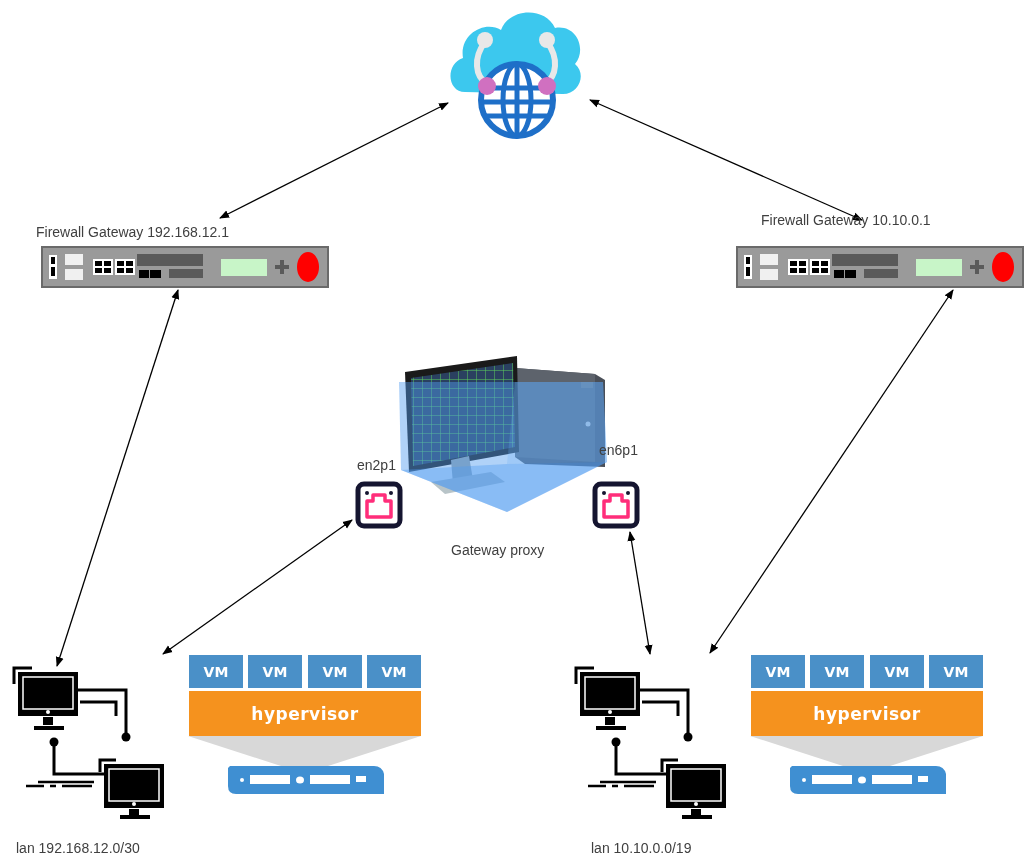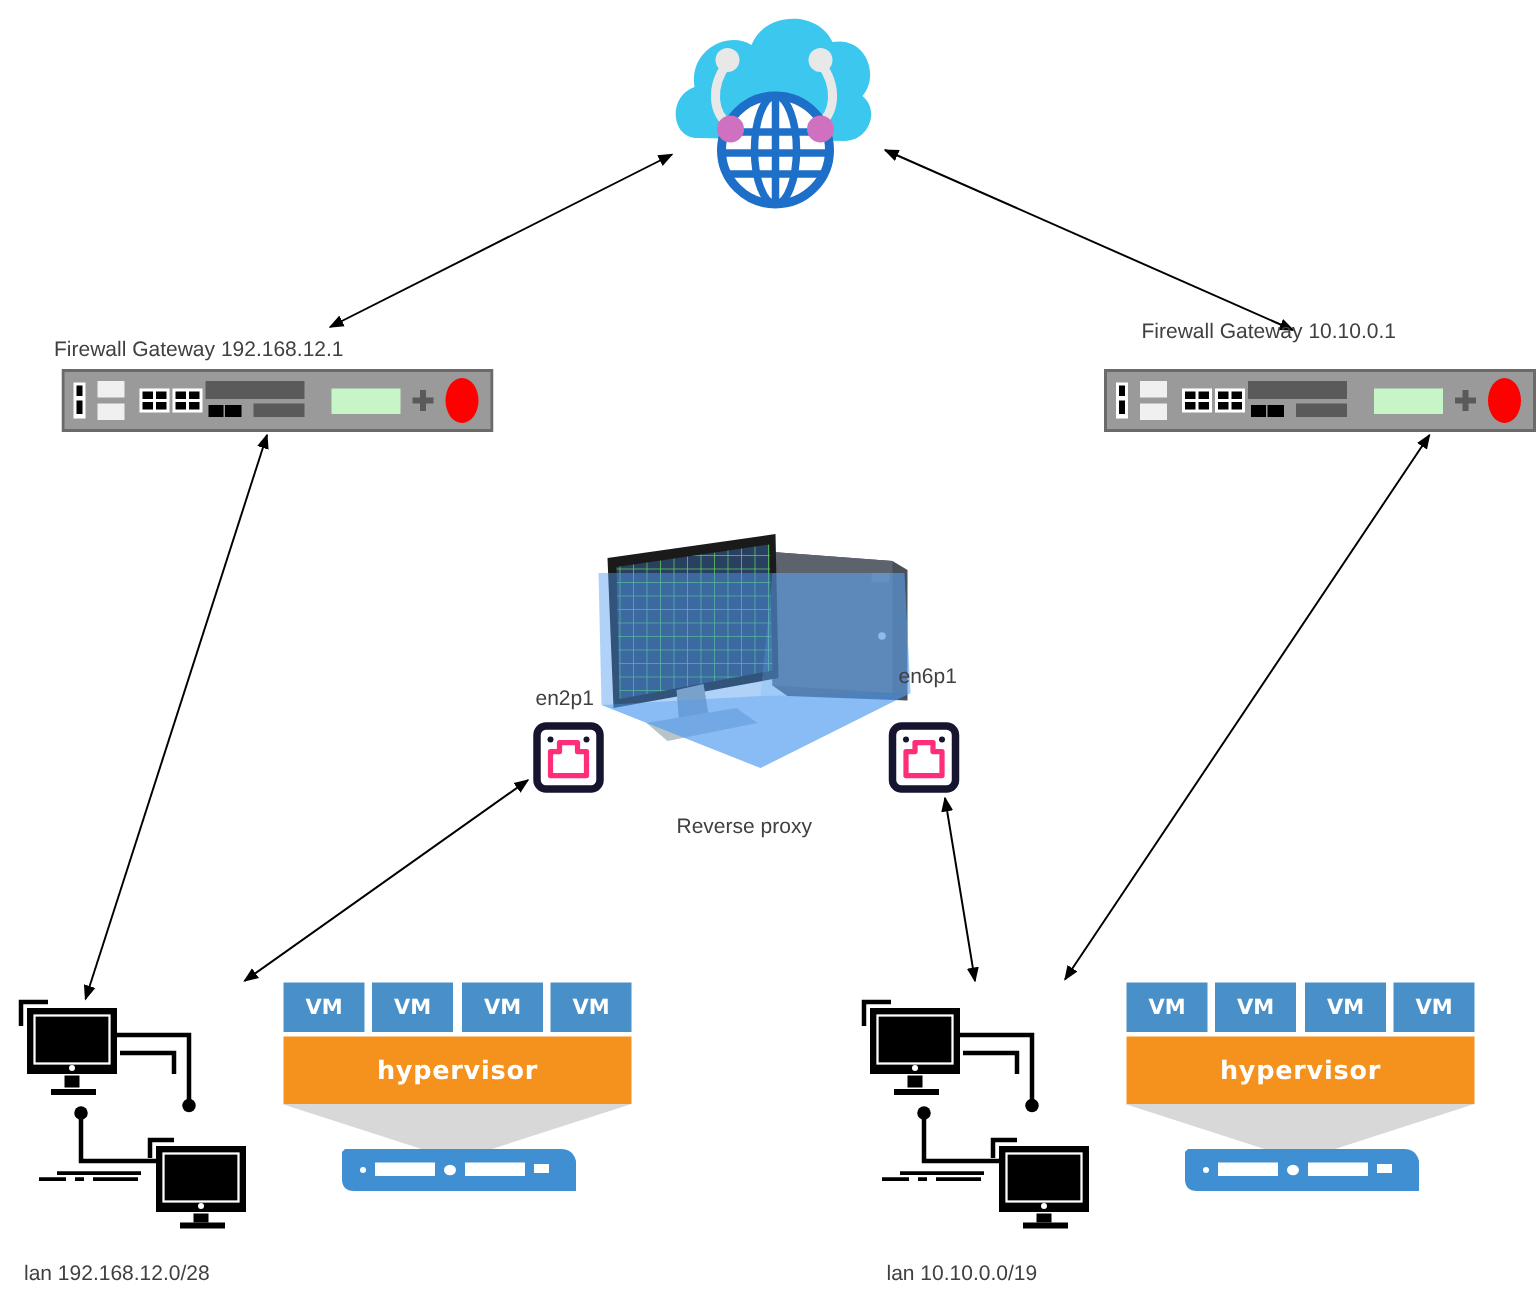--- a/index.html
+++ b/index.html
@@ -129,21 +129,21 @@
 </svg>
 
 <div class="label" style="left:599px;top:442px">en6p1</div>
 <svg class="abs" style="left:592px;top:481px" width="48" height="48" viewBox="0 0 48 48">
   <rect x="3" y="3" width="42" height="42" rx="6" fill="#fff" stroke="#151530" stroke-width="5"></rect>
   <circle cx="12" cy="12" r="2" fill="#151530"></circle>
     <circle cx="36" cy="12" r="2" fill="#151530"></circle>
   <path d="M12,36 L12,20 L18,20 L18,14 L30,14 L30,20 L36,20 L36,36 Z" fill="none" stroke="#ff2d7a" stroke-width="3.5" stroke-linejoin="round"></path>
 </svg>
 
-<div class="label" style="left:451px;top:542px">Reverse proxy</div>
+<div class="label" style="left:451px;top:542px">Gateway proxy</div>
 
 <svg class="abs" style="left:8px;top:660px" width="165" height="160" viewBox="0 0 165 160">
   <path d="M6,24 L6,8 L24,8" fill="none" stroke="#000" stroke-width="3"></path>
   <rect x="10" y="12" width="60" height="44" fill="#000"></rect>
   <rect x="15" y="17" width="50" height="32" fill="none" stroke="#fff" stroke-width="1.5"></rect>
   <circle cx="40" cy="52" r="2" fill="#fff"></circle>
   <rect x="35" y="57" width="10" height="8" fill="#000"></rect>
   <rect x="26" y="66" width="30" height="4" fill="#000"></rect>
   <path d="M70,30 L118,30 L118,78" fill="none" stroke="#000" stroke-width="3"></path>
   <circle cx="118" cy="77" r="4.5" fill="#000"></circle>
@@ -169,21 +169,21 @@
     <rect x="122" y="121" width="40" height="9" fill="#fff"></rect>
     <rect x="168" y="122" width="10" height="6" fill="#fff"></rect>
   </svg>
   <div style="position:absolute;left:1px;top:1px;width:54px;height:33px;background:#4a90c8;color:#fff;font:bold 14px 'DejaVu Sans',sans-serif;display:flex;align-items:center;justify-content:center">VM</div>
   <div style="position:absolute;left:60px;top:1px;width:54px;height:33px;background:#4a90c8;color:#fff;font:bold 14px 'DejaVu Sans',sans-serif;display:flex;align-items:center;justify-content:center">VM</div>
   <div style="position:absolute;left:120px;top:1px;width:54px;height:33px;background:#4a90c8;color:#fff;font:bold 14px 'DejaVu Sans',sans-serif;display:flex;align-items:center;justify-content:center">VM</div>
   <div style="position:absolute;left:179px;top:1px;width:54px;height:33px;background:#4a90c8;color:#fff;font:bold 14px 'DejaVu Sans',sans-serif;display:flex;align-items:center;justify-content:center">VM</div>
   <div style="position:absolute;left:1px;top:37px;width:232px;height:45px;background:#f5921e;color:#fff;font:bold 17px 'DejaVu Sans',sans-serif;display:flex;align-items:center;justify-content:center;letter-spacing:0.5px">hypervisor</div>
 </div>
 
-<div class="label" style="left:16px;top:840px">lan 192.168.12.0/28</div>
+<div class="label" style="left:16px;top:840px">lan 192.168.12.0/30</div>
 
 <svg class="abs" style="left:570px;top:660px" width="165" height="160" viewBox="0 0 165 160">
   <path d="M6,24 L6,8 L24,8" fill="none" stroke="#000" stroke-width="3"></path>
   <rect x="10" y="12" width="60" height="44" fill="#000"></rect>
   <rect x="15" y="17" width="50" height="32" fill="none" stroke="#fff" stroke-width="1.5"></rect>
   <circle cx="40" cy="52" r="2" fill="#fff"></circle>
   <rect x="35" y="57" width="10" height="8" fill="#000"></rect>
   <rect x="26" y="66" width="30" height="4" fill="#000"></rect>
   <path d="M70,30 L118,30 L118,78" fill="none" stroke="#000" stroke-width="3"></path>
   <circle cx="118" cy="77" r="4.5" fill="#000"></circle>

